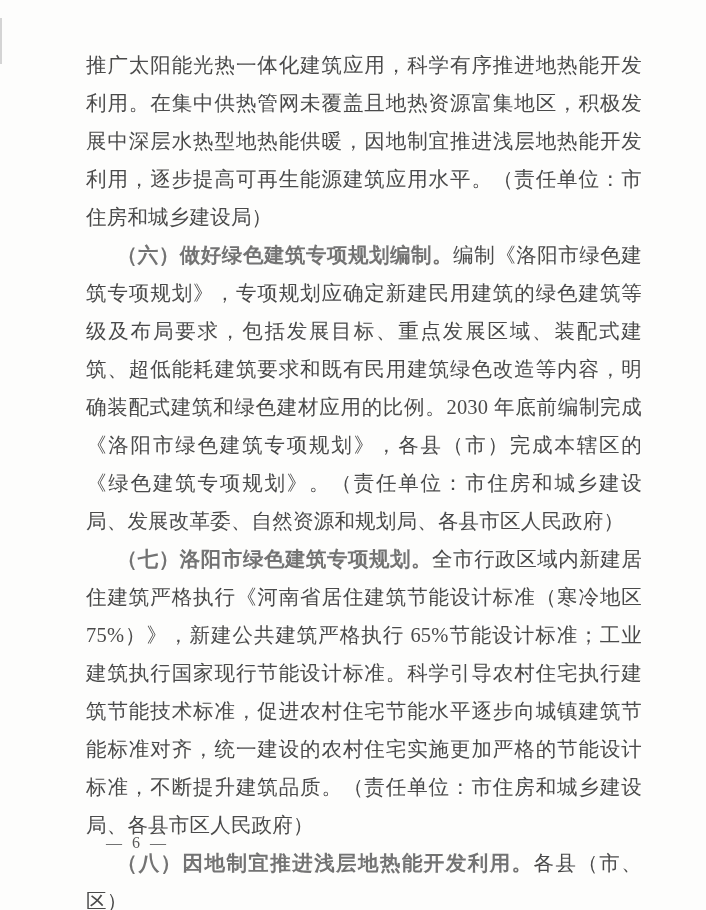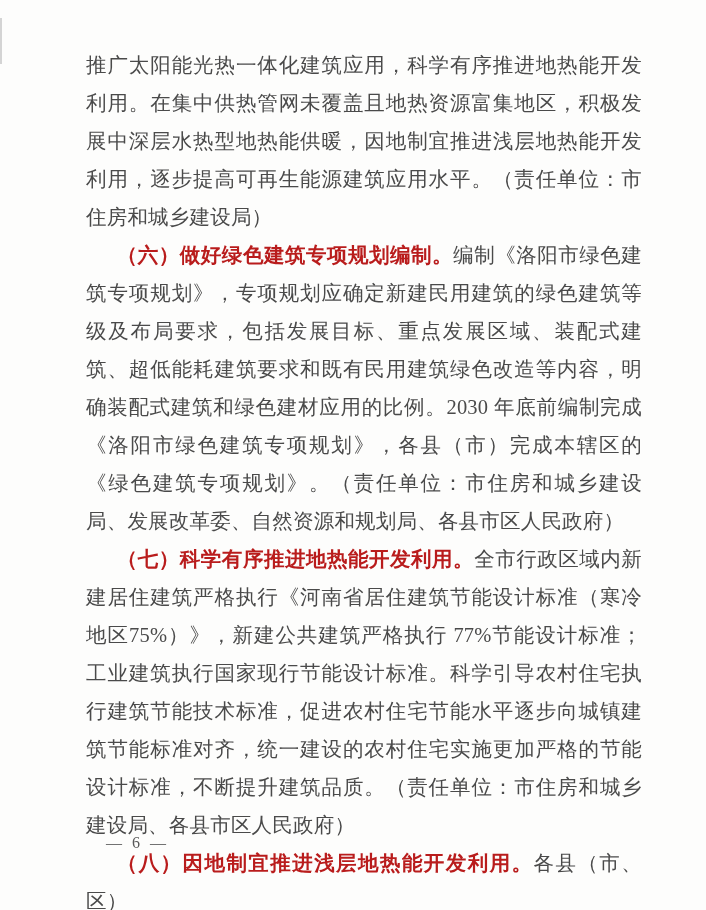--- a/index.html
+++ b/index.html
@@ -38,21 +38,21 @@
   }
   .para {
     margin: 0;
     padding: 0;
   }
   .para.indent {
     text-indent: 1.5em;
   }
   .lead {
     font-weight: bold;
-    color: #b91c1c;
+    color: #737373;
   }
   .txt {
     font-weight: normal;
   }
   .footer {
     position: absolute;
     left: 106px;
     top: 834px;
     font-size: 16px;
     color: #5a5a5a;
@@ -66,21 +66,21 @@
 <div class="page">
 
   <div class="scan-edge"></div>
 
   <div class="body-text">
 
     <p class="para"><span class="lead"></span><span class="txt">推广太阳能光热一体化建筑应用，科学有序推进地热能开发利用。在集中供热管网未覆盖且地热资源富集地区，积极发展中深层水热型地热能供暖，因地制宜推进浅层地热能开发利用，逐步提高可再生能源建筑应用水平。（责任单位：市住房和城乡建设局）</span></p>
 
     <p class="para indent"><span class="lead">（六）做好绿色建筑专项规划编制。</span><span class="txt">编制《洛阳市绿色建筑专项规划》，专项规划应确定新建民用建筑的绿色建筑等级及布局要求，包括发展目标、重点发展区域、装配式建筑、超低能耗建筑要求和既有民用建筑绿色改造等内容，明确装配式建筑和绿色建材应用的比例。2030 年底前编制完成《洛阳市绿色建筑专项规划》，各县（市）完成本辖区的《绿色建筑专项规划》。（责任单位：市住房和城乡建设局、发展改革委、自然资源和规划局、各县市区人民政府）</span></p>
 
-    <p class="para indent"><span class="lead">（七）科学有序推进地热能开发利用。</span><span class="txt">全市行政区域内新建居住建筑严格执行《河南省居住建筑节能设计标准（寒冷地区75%）》，新建公共建筑严格执行 77%节能设计标准；工业建筑执行国家现行节能设计标准。科学引导农村住宅执行建筑节能技术标准，促进农村住宅节能水平逐步向城镇建筑节能标准对齐，统一建设的农村住宅实施更加严格的节能设计标准，不断提升建筑品质。（责任单位：市住房和城乡建设局、各县市区人民政府）</span></p>
+    <p class="para indent"><span class="lead">（七）洛阳市绿色建筑专项规划。</span><span class="txt">全市行政区域内新建居住建筑严格执行《河南省居住建筑节能设计标准（寒冷地区75%）》，新建公共建筑严格执行 65%节能设计标准；工业建筑执行国家现行节能设计标准。科学引导农村住宅执行建筑节能技术标准，促进农村住宅节能水平逐步向城镇建筑节能标准对齐，统一建设的农村住宅实施更加严格的节能设计标准，不断提升建筑品质。（责任单位：市住房和城乡建设局、各县市区人民政府）</span></p>
 
     <p class="para indent"><span class="lead">（八）因地制宜推进浅层地热能开发利用。</span><span class="txt">各县（市、区）</span></p>
 
   </div>
 
   <div class="footer">— 6 —</div>
 
 </div>
 
 </body></html>

